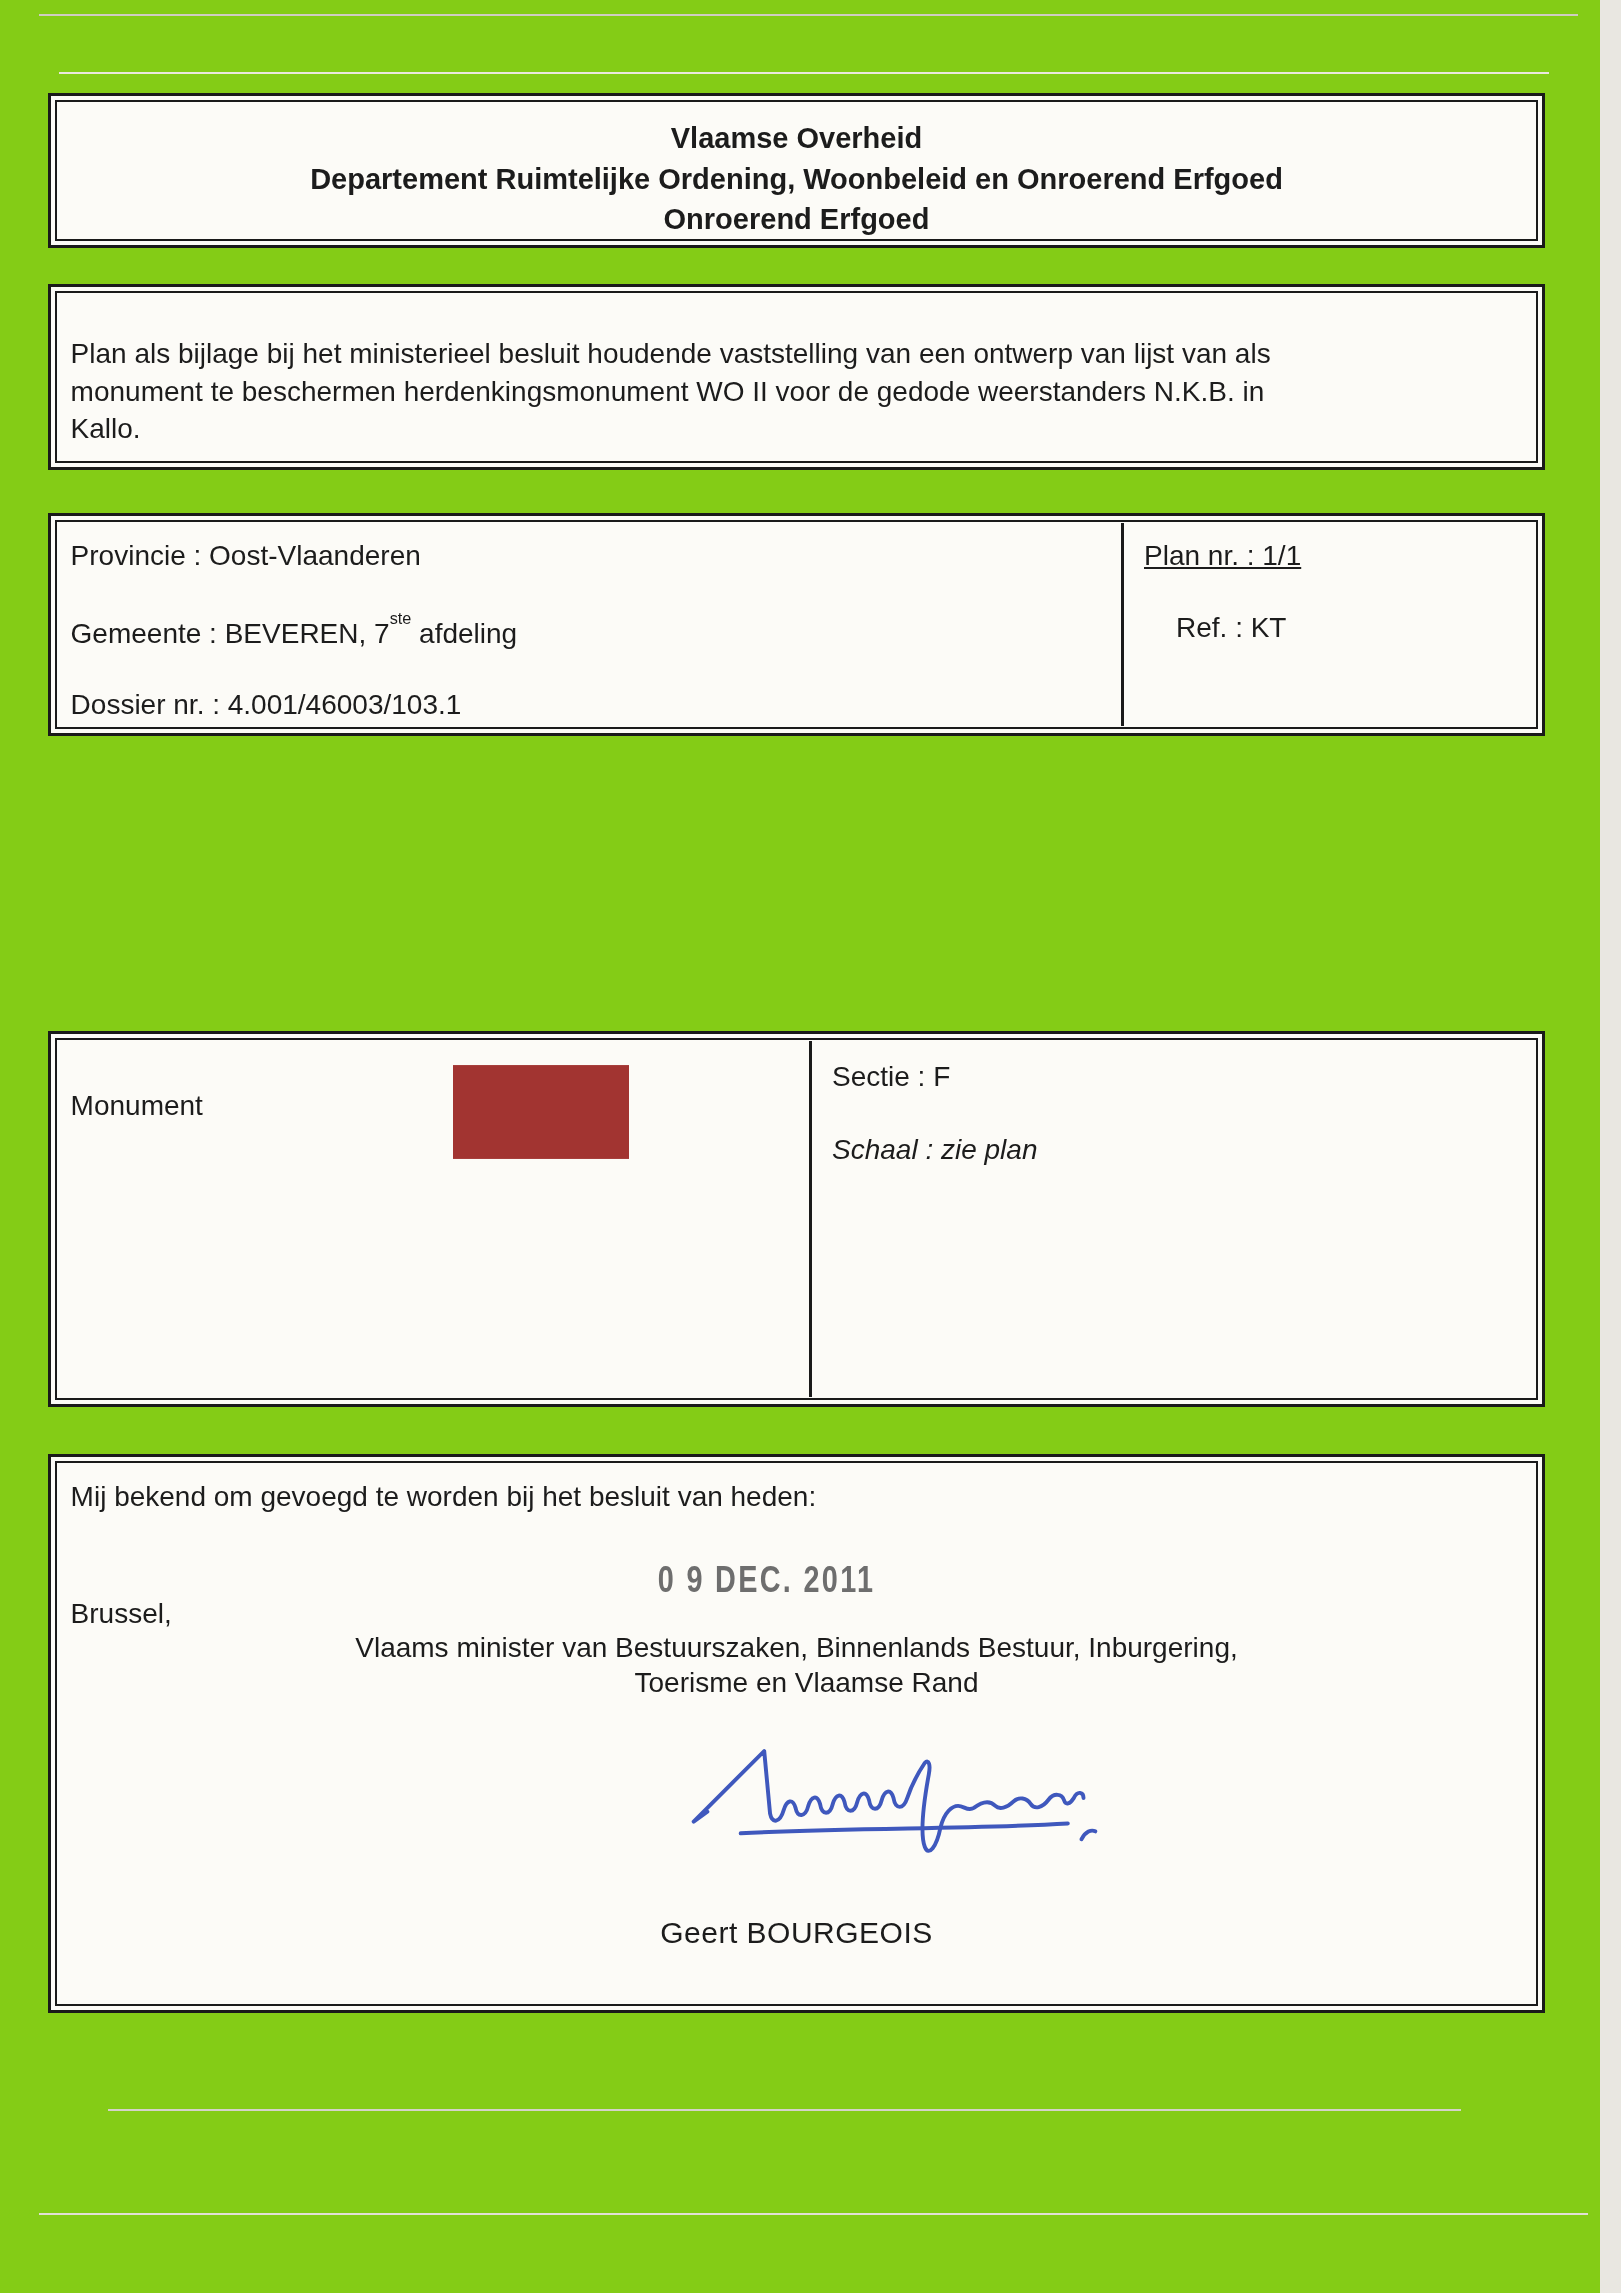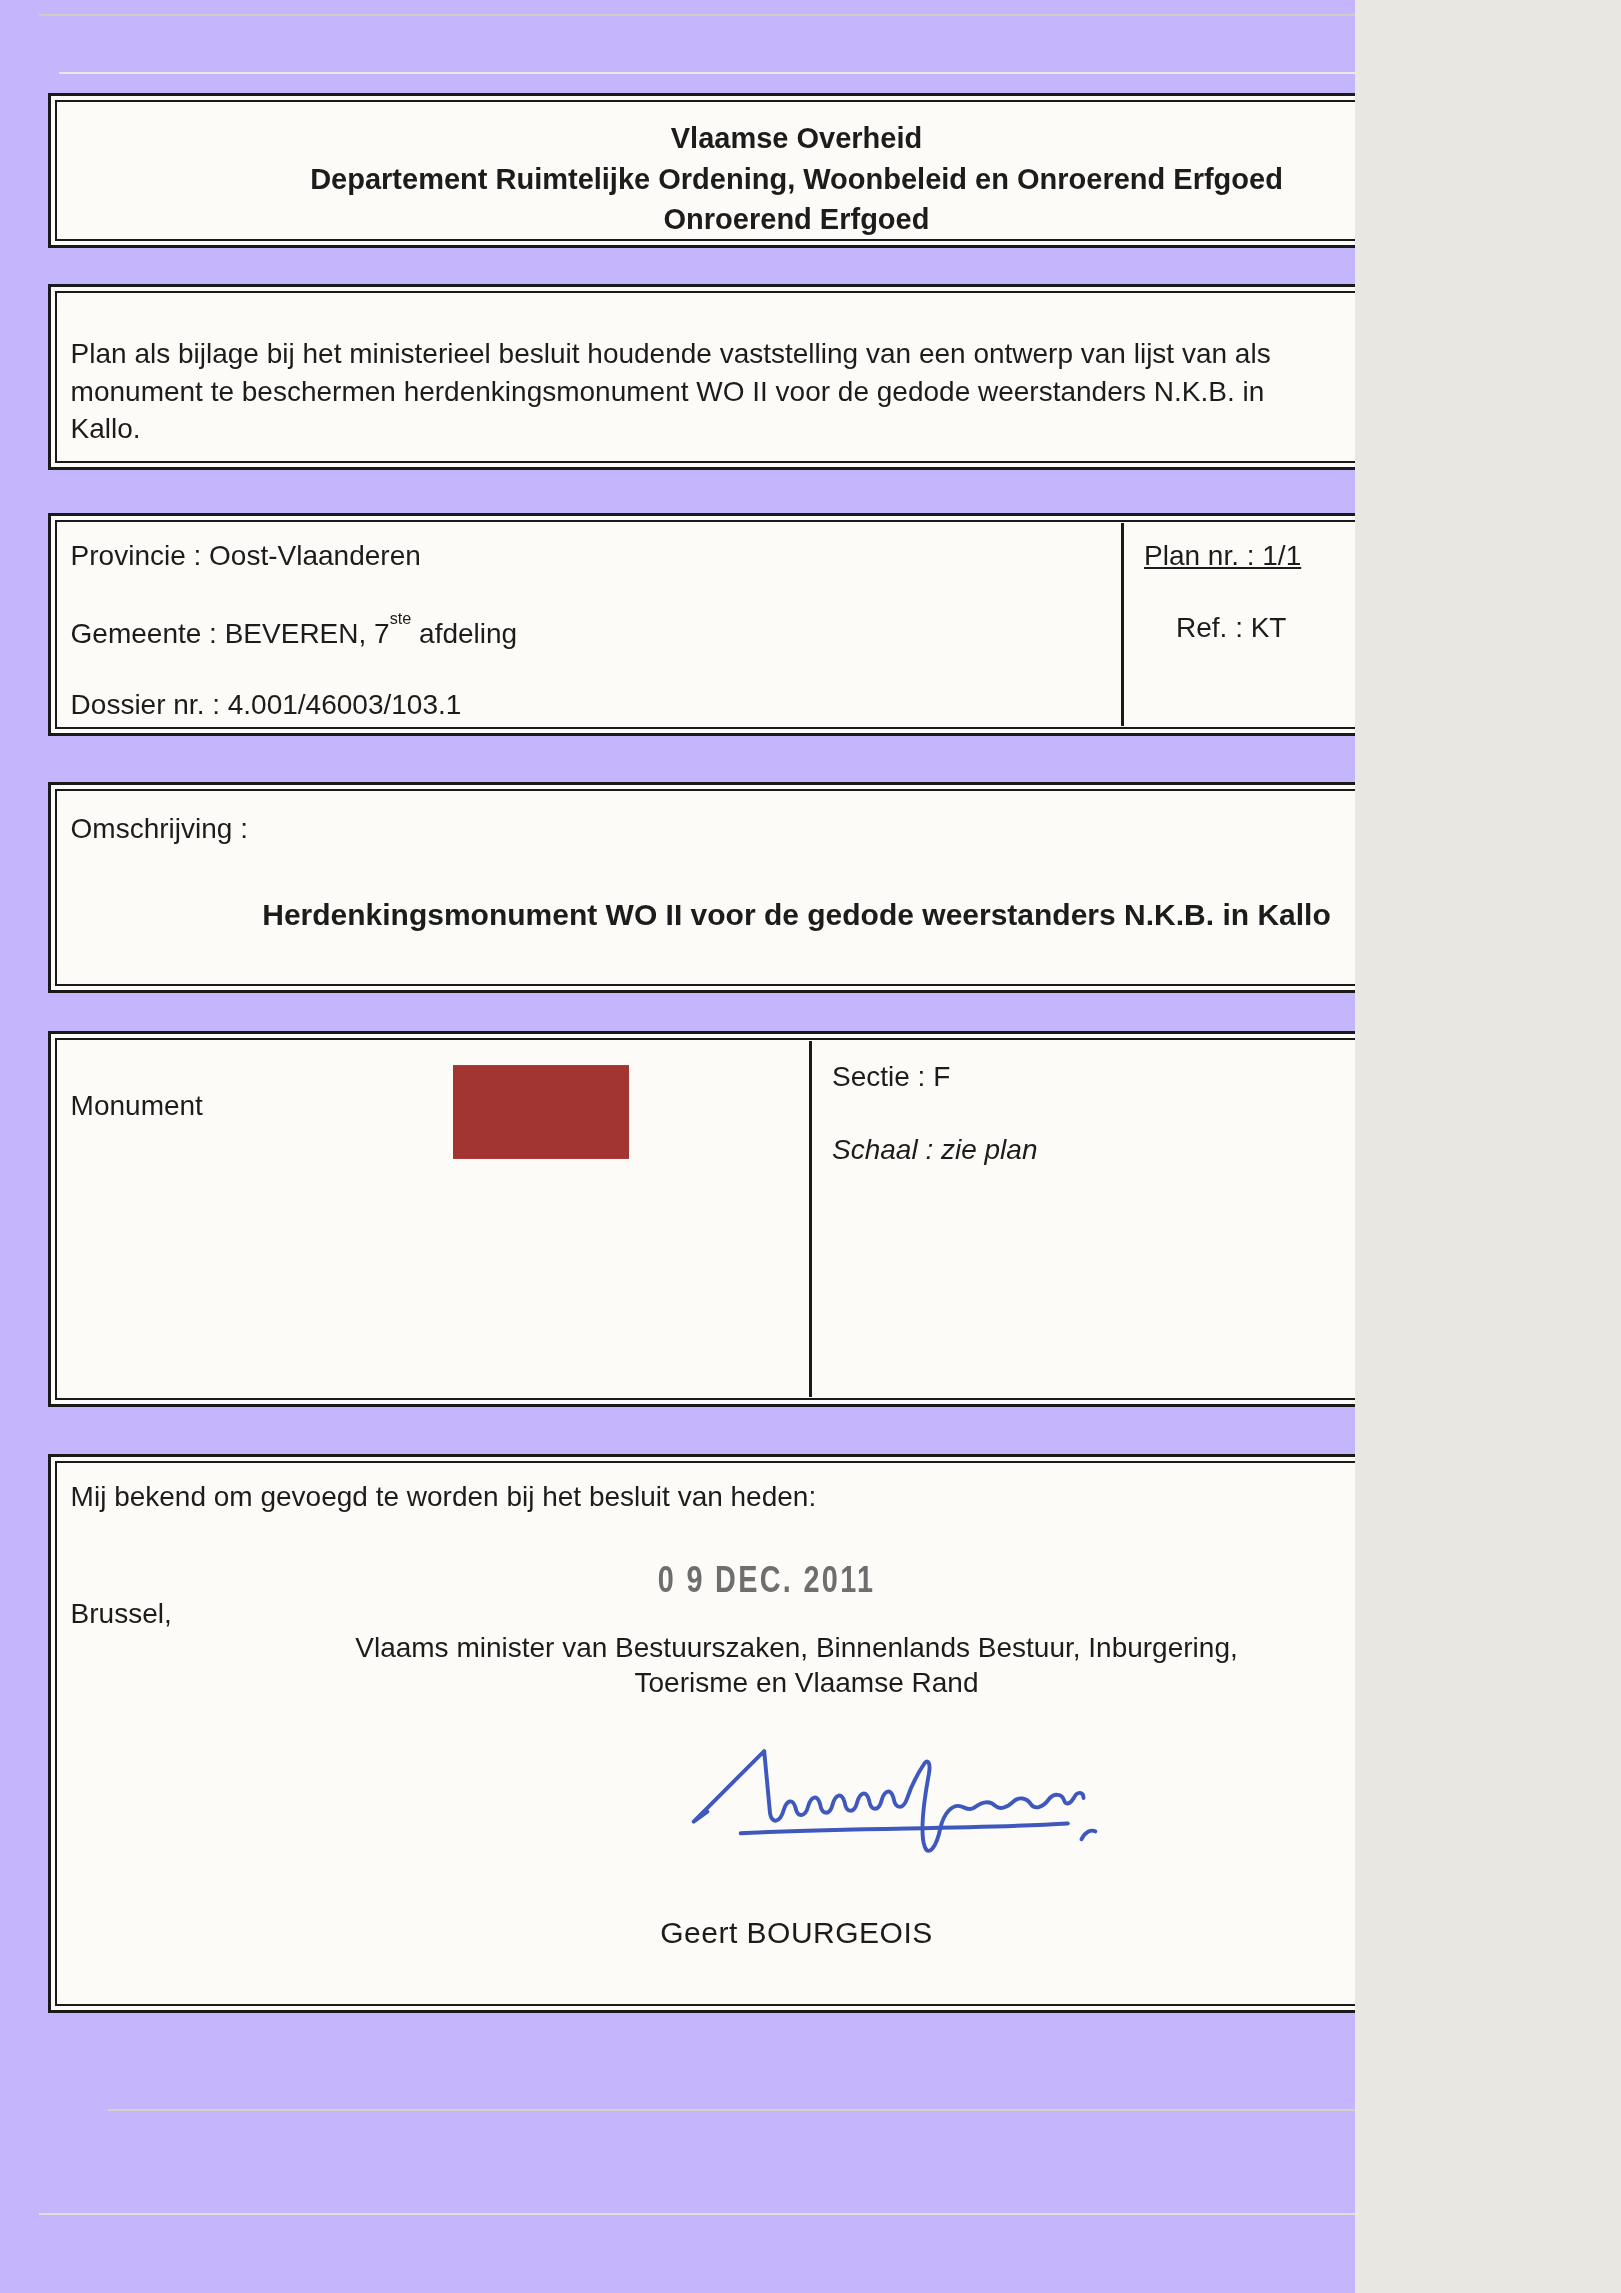--- a/index.html
+++ b/index.html
@@ -1,19 +1,19 @@
 <!DOCTYPE html>
 <html><head>
 <meta charset="utf-8">
 <style>
   html,body{margin:0;padding:0;background:#e9e7e1;}
   .page{
     position:relative;
-    width:1355px;height:2294px;
-    background:#c4b5fd;
+    width:1600px;height:2294px;
+    background:#84cc16;
     overflow:hidden;
     font-family:"Liberation Sans","DejaVu Sans",sans-serif;
     color:#1c1c1c;
   }
   
   .box{position:absolute;left:48px;width:1497px;border:3.9px solid #1a1a1a;background:#fcfbf7;box-sizing:border-box;}
   .box .inner-rule{position:absolute;inset:3.9px;border:2.9px solid #1a1a1a;pointer-events:none;}
   .line{position:absolute;white-space:nowrap;font-size:28px;line-height:35px;text-align:center;}
   .bold{font-weight:bold;}
   .centered{left:0;right:0;text-align:center;white-space:nowrap;}
@@ -58,25 +58,20 @@
   <div class="box" style="top:513px;height:223px;">
     <div class="inner-rule"></div>
     <div class="vdiv" style="left:1070px;"></div>
     <div class="line" style="left:19.6px;top:21.6px;">Provincie : Oost-Vlaanderen</div>
     <div class="line" style="left:19.6px;top:94px;"><span>Gemeente : BEVEREN, 7</span><sup class="ord">ste</sup><span> afdeling</span></div>
     <div class="line" style="left:19.6px;top:171px;">Dossier nr. : 4.001/46003/103.1</div>
     <div class="line" style="left:1093px;top:21.6px;text-decoration:underline;">Plan nr. : 1/1</div>
     <div class="line" style="left:1093px;top:94px;margin-left:32px;">Ref. : KT</div>
   </div>
 
-  <div class="box" style="top:782px;height:211px;">
-    <div class="inner-rule"></div>
-    <div class="line" style="left:19.6px;top:25.5px;">Omschrijving :</div>
-    <div class="line bold centered" style="top:112px;font-size:30px;">Herdenkingsmonument WO II voor de gedode weerstanders N.K.B. in Kallo</div>
-  </div>
 
   <div class="box" style="top:1031px;height:376px;">
     <div class="inner-rule"></div>
     <div class="vdiv" style="left:758px;"></div>
     <div class="line" style="left:19.6px;top:54px;">Monument</div>
     <svg style="position:absolute;left:402px;top:31px;" width="176" height="94" viewBox="0 0 180 96">
       <rect x="0" y="0" width="180" height="96" fill="#a23431"></rect>
     </svg>
     <div class="line" style="left:781px;top:24.5px;">Sectie : F</div>
     <div class="line" style="left:781px;top:98px;font-style:italic;">Schaal : zie plan</div>

